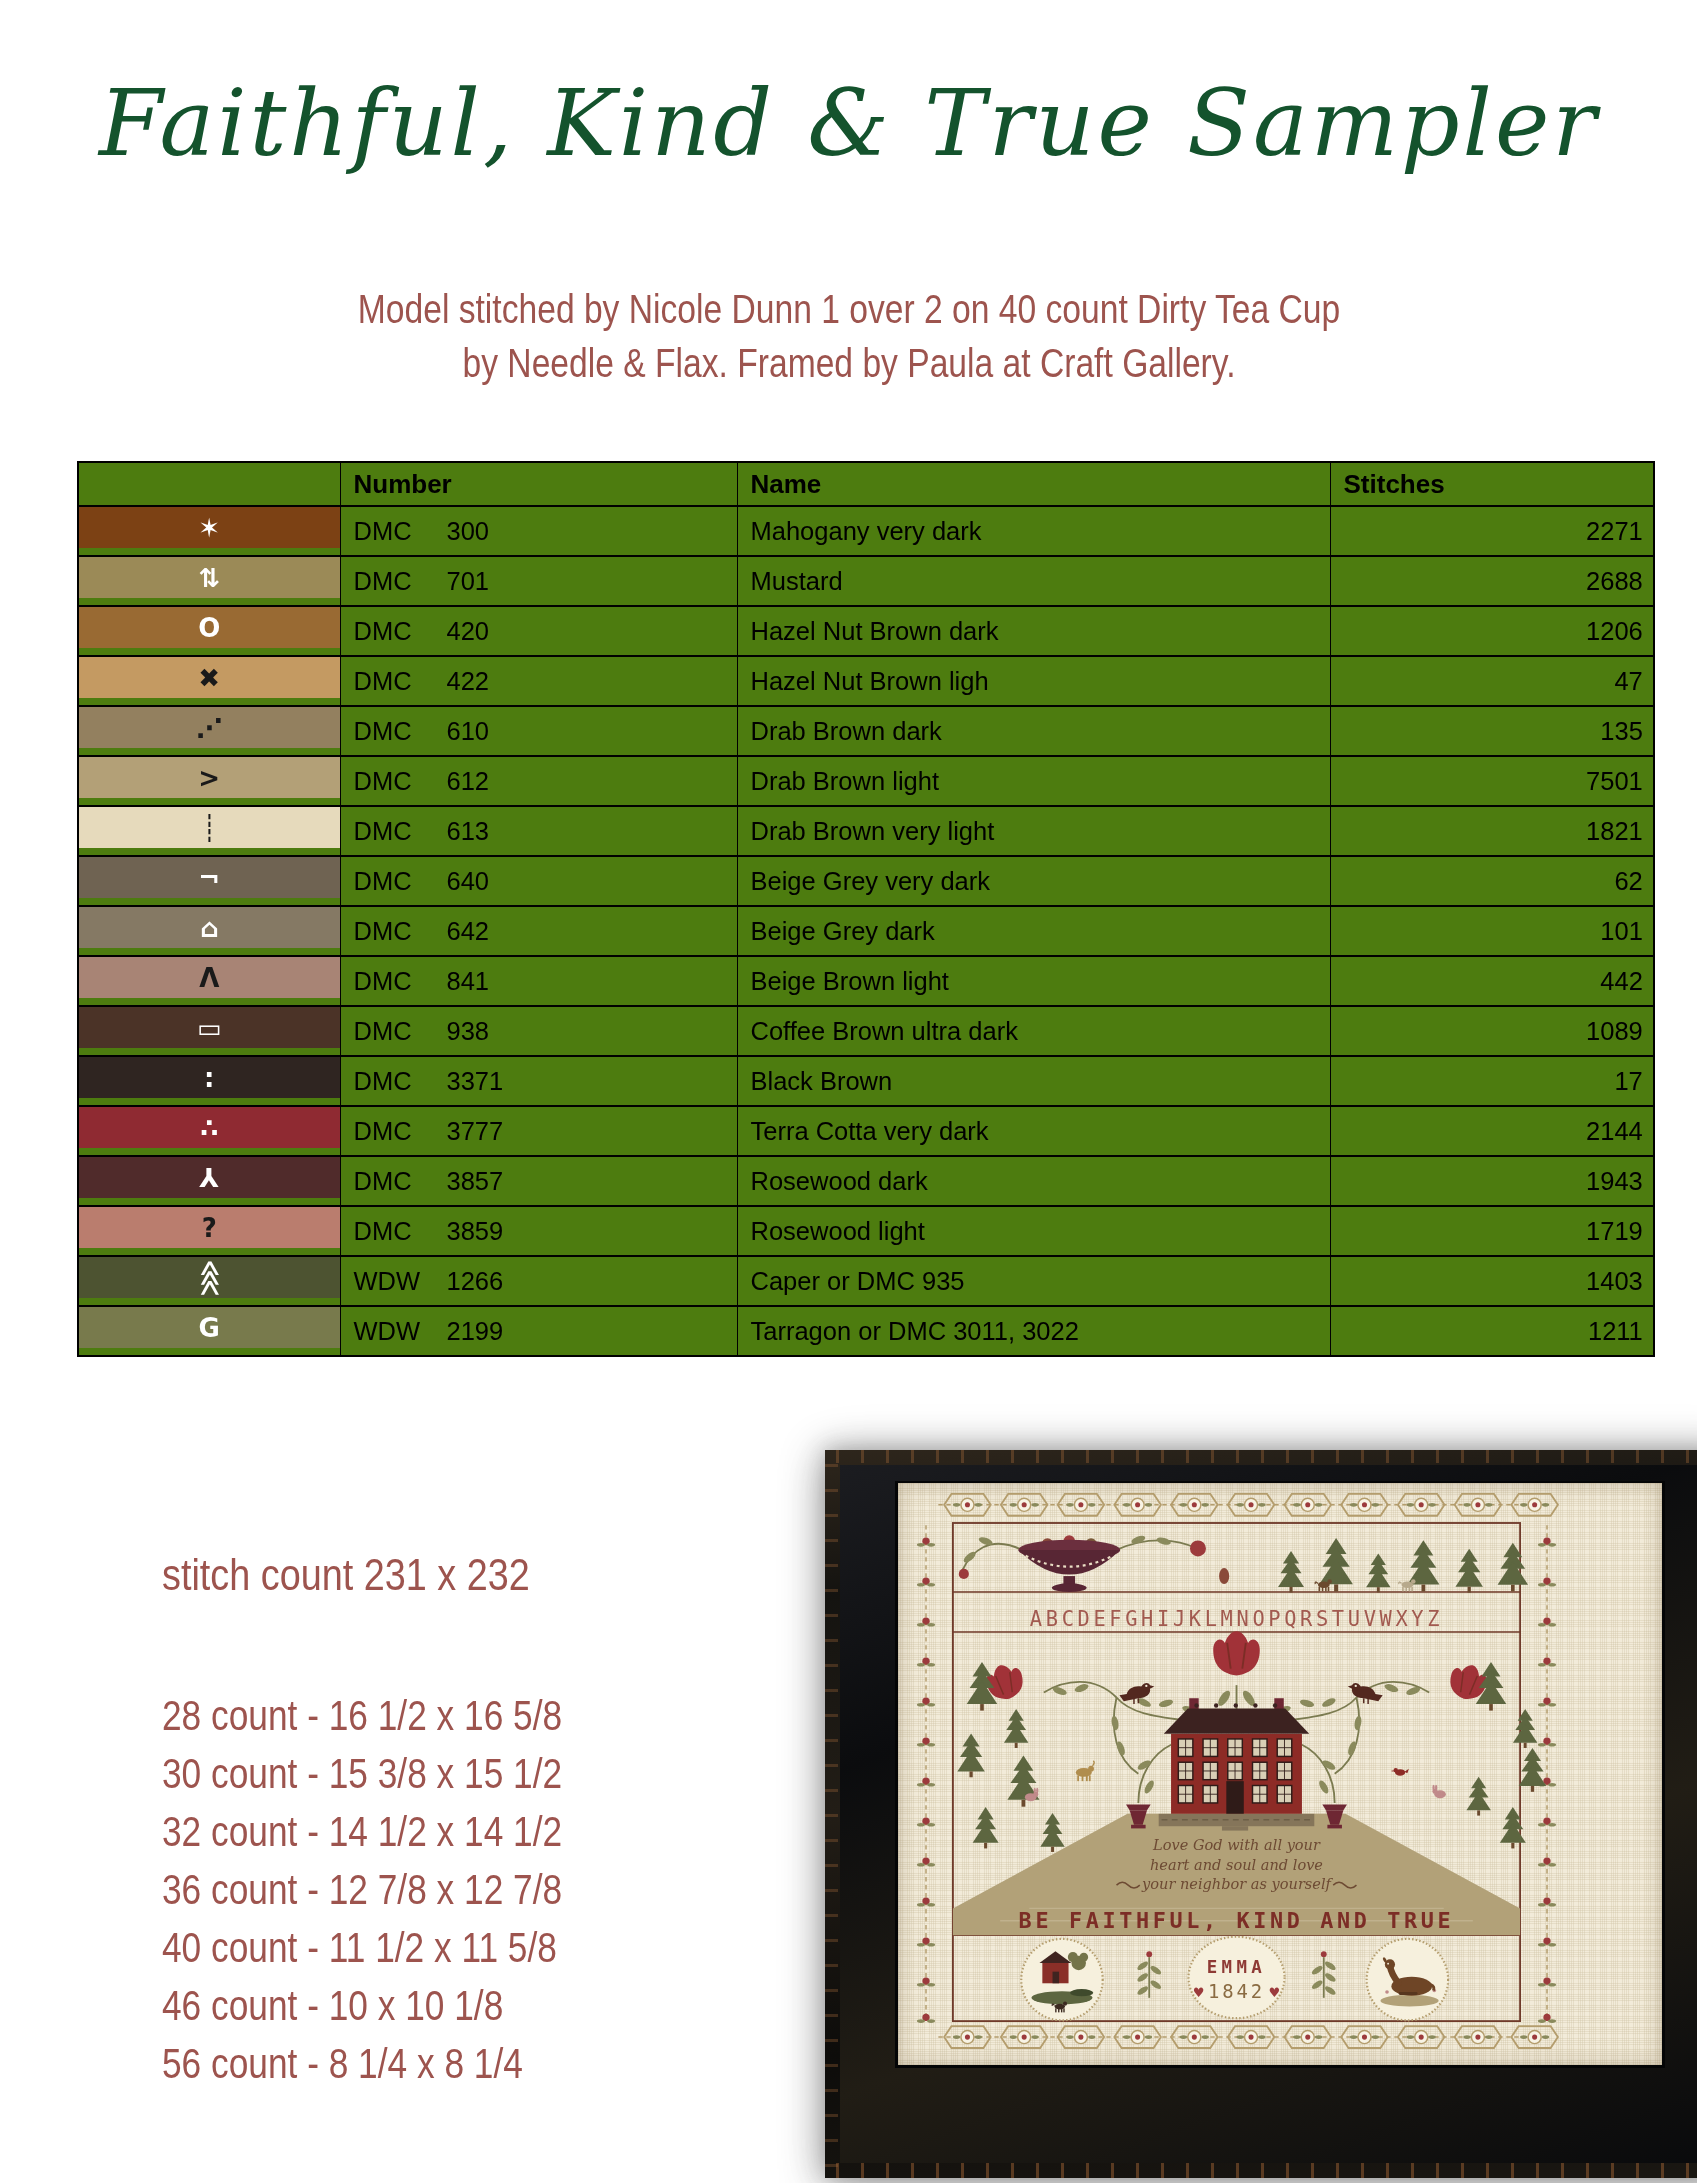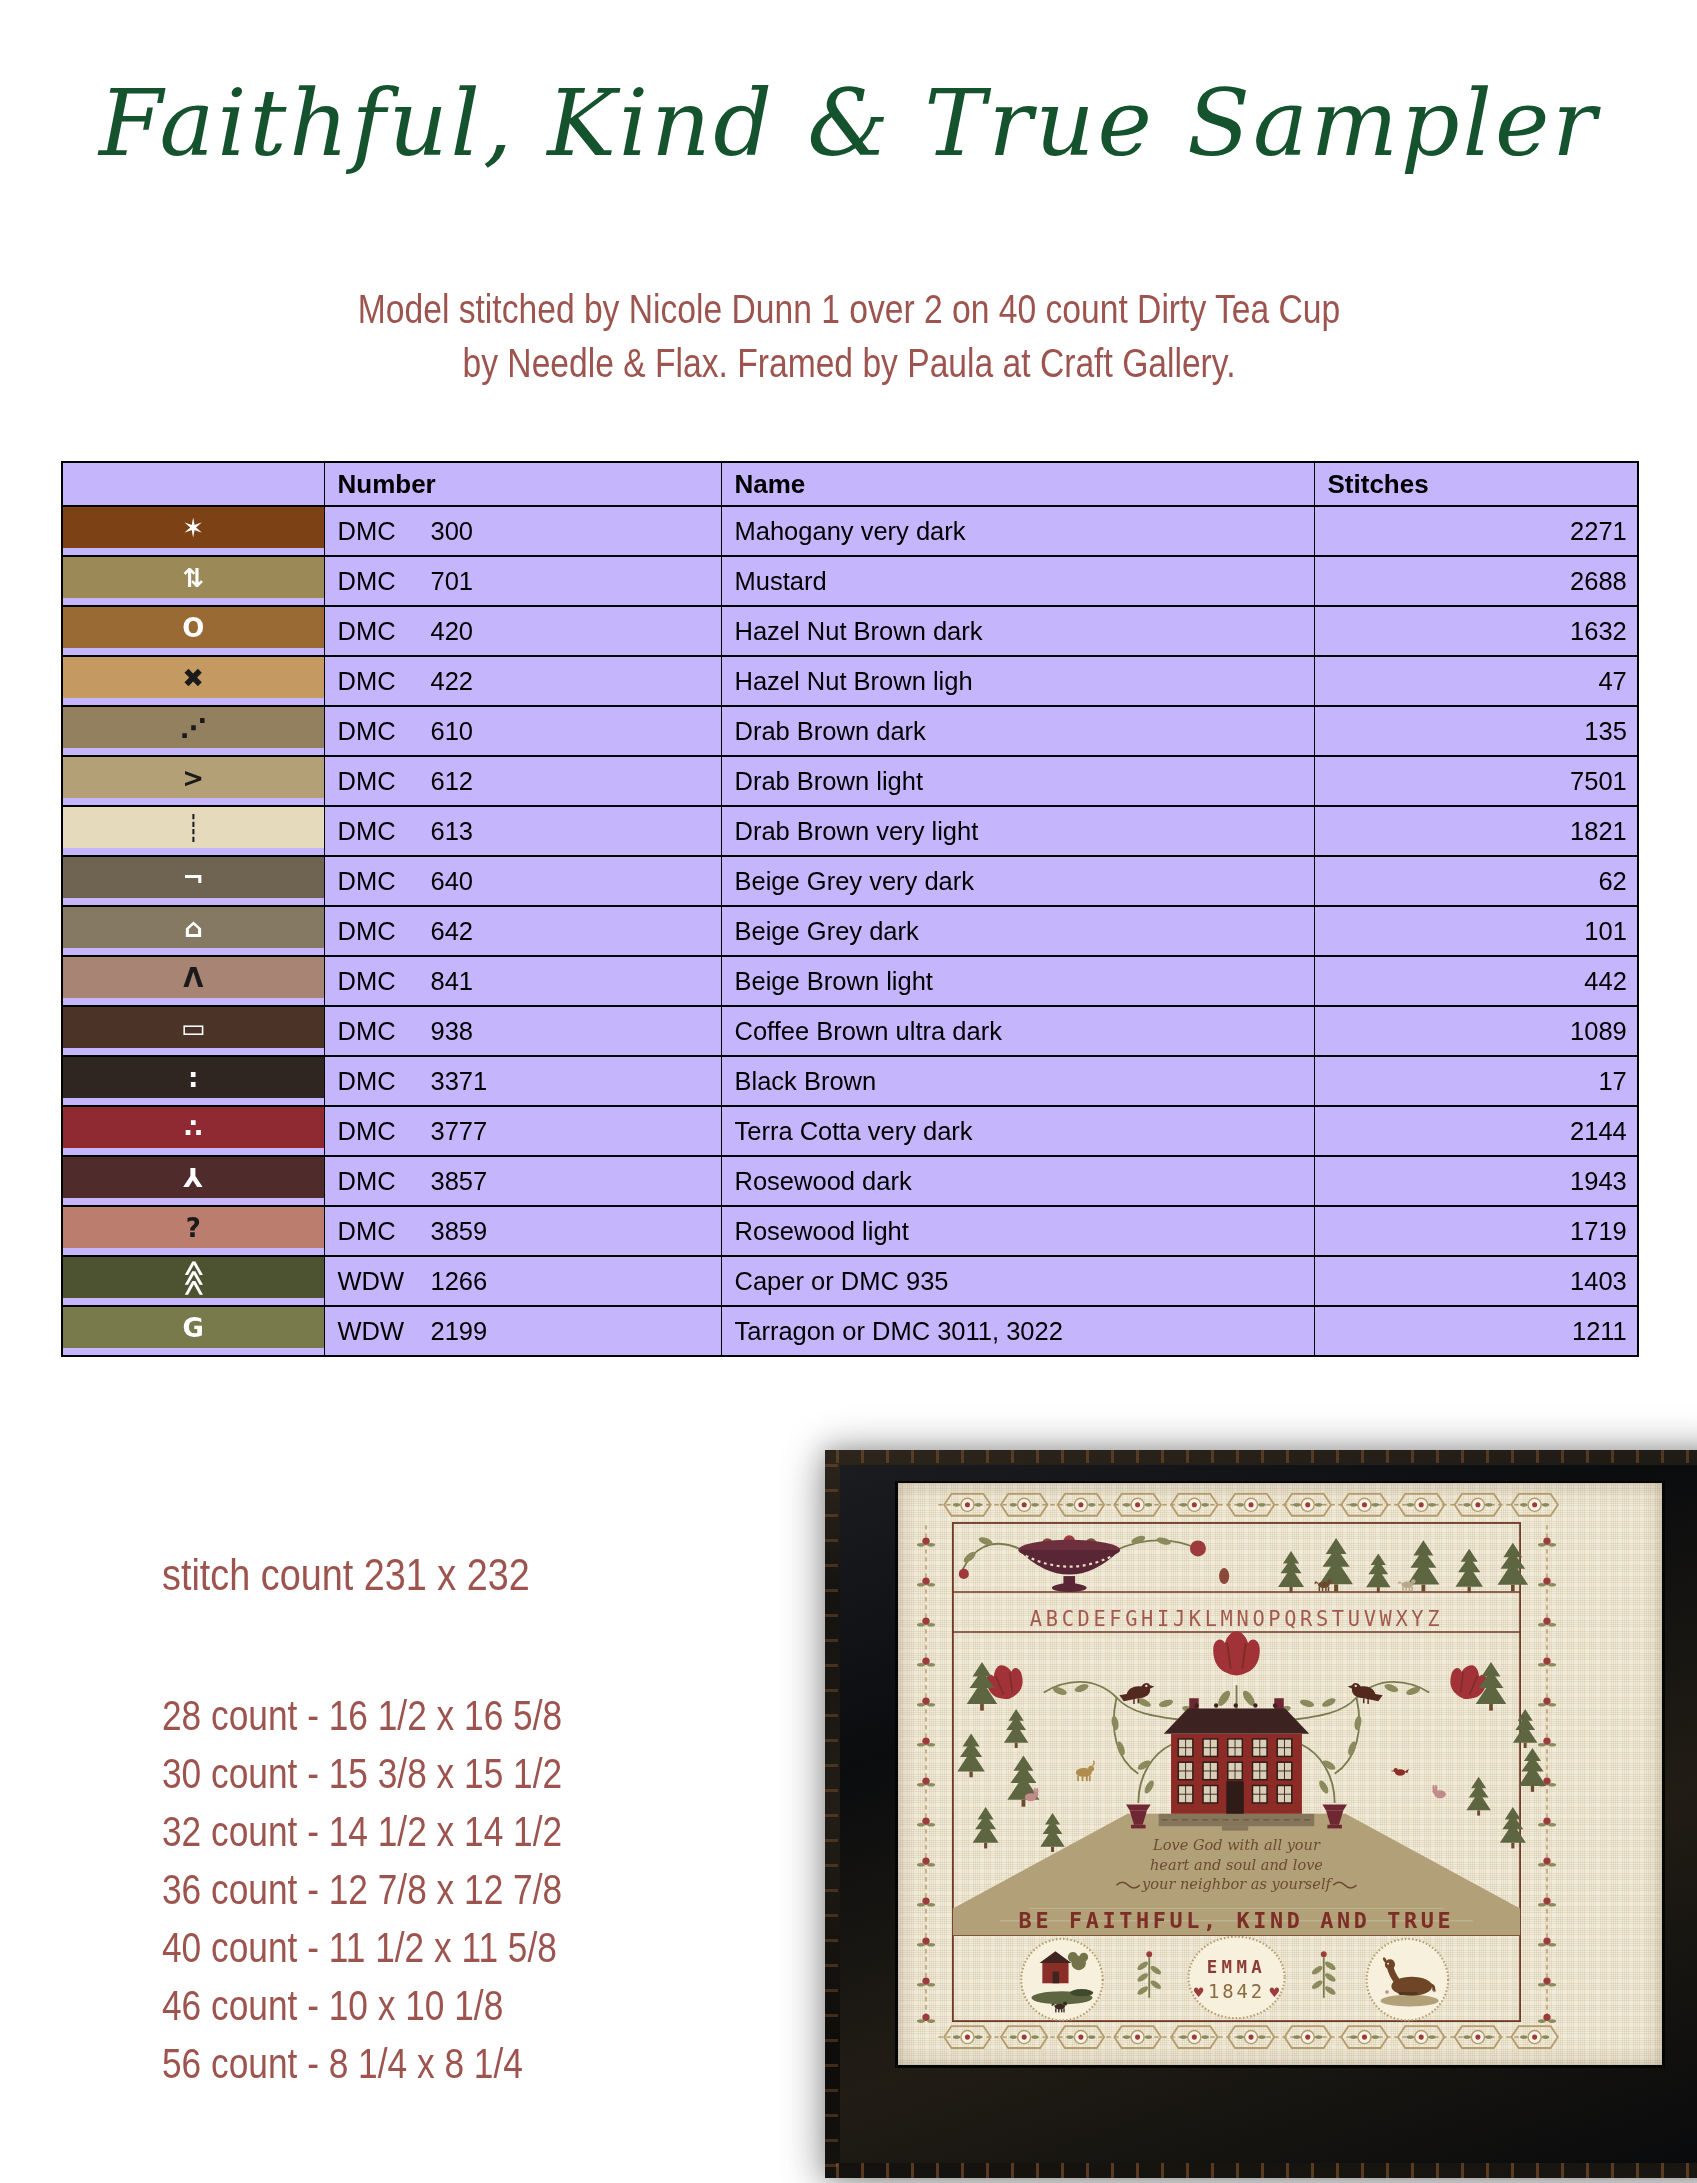--- a/index.html
+++ b/index.html
@@ -8,23 +8,23 @@
 
   
   .title{position:absolute;top:70px;left:0;width:100%;text-align:center;
          font-family:"DejaVu Serif",serif;font-style:italic;font-weight:500;
          font-size:92px;color:#14532d;letter-spacing:2.9px;}
   .subtitle{position:absolute;top:282px;left:0;width:100%;text-align:center;
             font-size:41px;line-height:54px;color:#9d544e;
             transform:scaleX(.82);transform-origin:50% 0;}
 
   
-  table.threads{position:absolute;left:61px;top:461px;width:1576px;
+  table.threads{position:absolute;left:77px;top:461px;width:1576px;
                 border-collapse:collapse;table-layout:fixed;
-                border:2.2px solid #000;background:#c4b5fd;}
+                border:2.2px solid #000;background:#4d7c0f;}
   table.threads th{border:1.5px solid #000;border-bottom:2.9px solid #000;height:40px;
                    font-size:26px;text-align:left;padding-left:13px;color:#000;}
   table.threads td{border-left:1.5px solid #000;border-right:1.5px solid #000;
                    border-top:2.9px solid #000;height:46px;font-size:25.5px;color:#000;}
   td.c0{vertical-align:top;padding:0;}
   .swatch{height:41px;margin:0 0 5.8px 0;display:flex;align-items:center;justify-content:center;}
   .sym{font-size:26px;font-weight:bold;font-family:"DejaVu Sans",sans-serif;line-height:1;}
   .sym.rot{display:inline-block;transform:rotate(-90deg);}
   td.c1{padding-left:13px;}
   .vendor{display:inline-block;width:93px;}
@@ -116,21 +116,21 @@
         <td class="c3">2688</td>
       </tr>
       <tr>
         <td class="c0">
           <div class="swatch" style="background: rgb(153, 106, 51);">
             <span class="sym" style="color: rgb(255, 255, 255);">O</span>
           </div>
         </td>
         <td class="c1"><span class="vendor">DMC</span><span>420</span></td>
         <td class="c2">Hazel Nut Brown dark</td>
-        <td class="c3">1632</td>
+        <td class="c3">1206</td>
       </tr>
       <tr>
         <td class="c0">
           <div class="swatch" style="background: rgb(196, 154, 98);">
             <span class="sym" style="color: rgb(26, 26, 26);">✖</span>
           </div>
         </td>
         <td class="c1"><span class="vendor">DMC</span><span>422</span></td>
         <td class="c2">Hazel Nut Brown ligh</td>
         <td class="c3">47</td>

